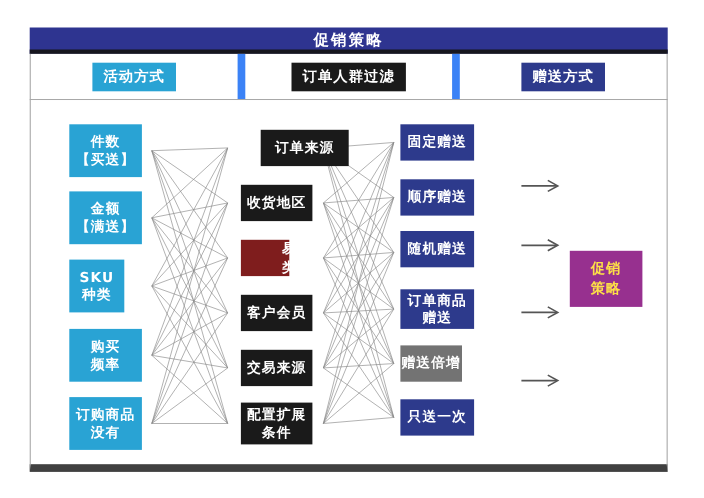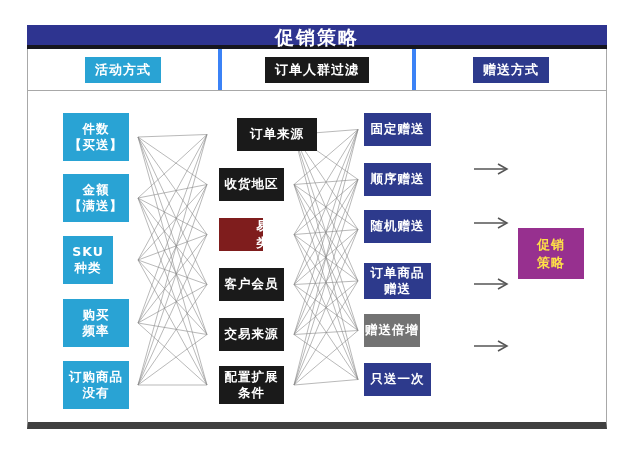--- a/index.html
+++ b/index.html
@@ -3,34 +3,34 @@
 <meta charset="utf-8">
 <style>
   * { margin: 0; padding: 0; box-sizing: border-box; }
   html, body { width: 640px; height: 453px; background: #ffffff; overflow: hidden; }
   body { font-family: "DejaVu Sans", "Liberation Sans", sans-serif; position: relative; }
 
   .frame { position: absolute; left: 27px; top: 25px; width: 580px; }
 
   .titlebar {
     height: 24px; line-height: 24px;
-    color: #ffffff; font-size: 19px; font-weight: bold; text-align: center;
+    color: #ffffff; font-size: 14px; font-weight: bold; text-align: center;
     border-bottom: 4px solid #16161e;
     letter-spacing: 2px;
   }
 
   .navrow {
     display: flex; height: 42px;
     border-left: 1px solid #a8a8a8; border-right: 1px solid #a8a8a8;
     border-bottom: 1px solid #a8a8a8;
     background: #ffffff;
   }
   .navcell {
     flex: 1; display: flex; align-items: center; justify-content: center;
-    border-right: 4px solid #3b82f6;
+    border-right: 7px solid #3b82f6;
   }
   .navcell:last-child { border-right: none; }
   .navbtn {
     color: #ffffff; font-size: 13px; font-weight: bold;
     padding: 4px 10px; white-space: nowrap; letter-spacing: 1px;
   }
 
   .mainarea {
     position: relative; height: 338px; background: #ffffff;
     border-left: 1px solid #a8a8a8; border-right: 1px solid #a8a8a8;

